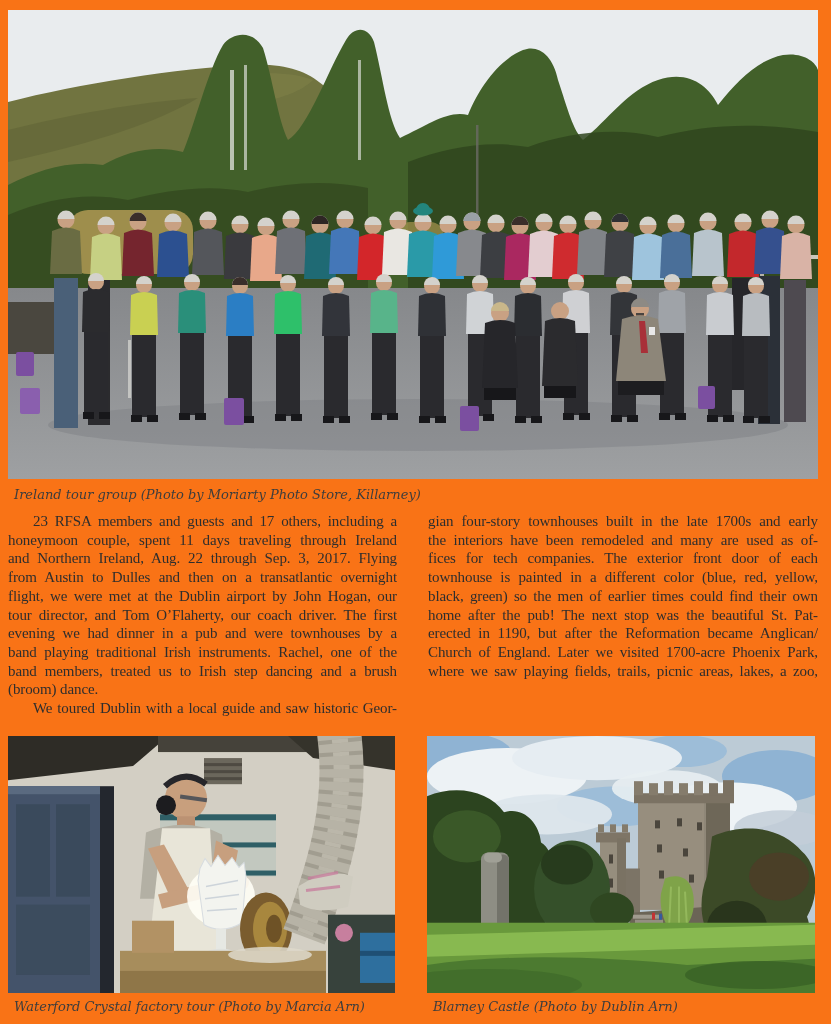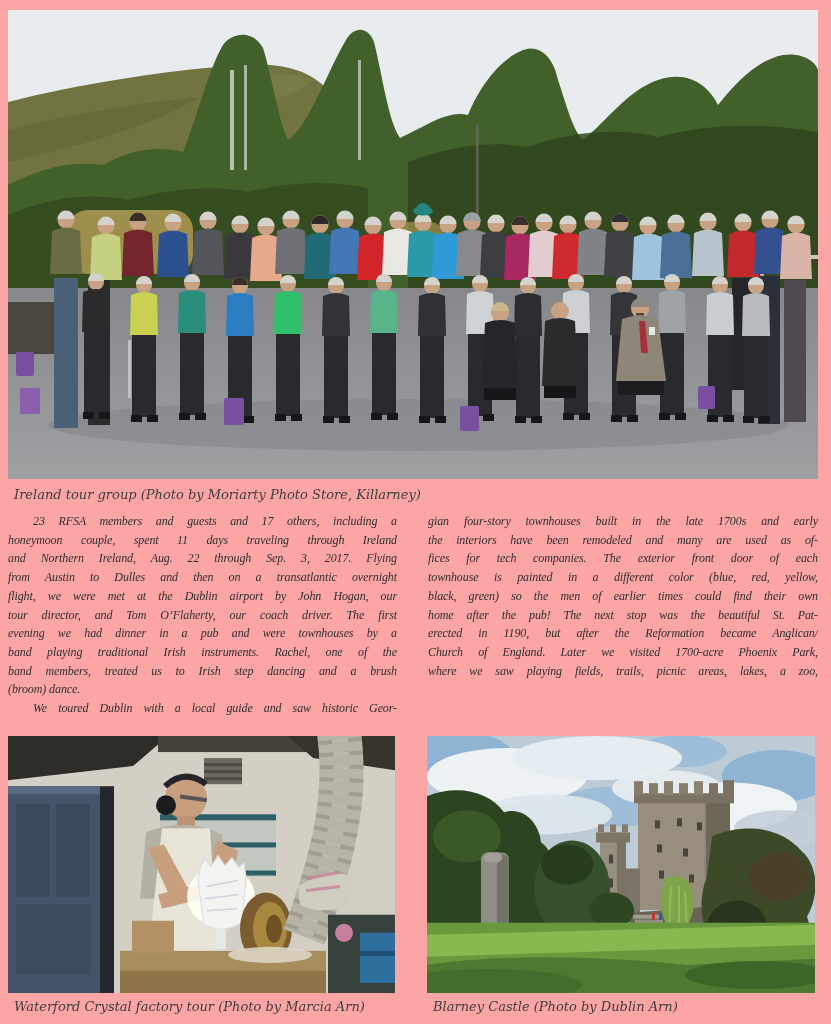--- a/index.html
+++ b/index.html
@@ -1,30 +1,30 @@
 <!DOCTYPE html>
 <html><head>
 <meta charset="utf-8">
 <style>
   html,body{margin:0;padding:0;background:#ffffff;}
-  .page{position:relative;width:831px;height:1024px;background:#fca5a5;overflow:hidden;
+  .page{position:relative;width:831px;height:1024px;background:#f97316;overflow:hidden;
         font-family:"Liberation Serif",serif;}
   figure{margin:0;padding:0;}
   .photo{position:absolute;overflow:hidden;background:#ddd;}
   .photo svg{display:block;width:100%;height:100%;}
   .photo-top{left:8px;top:10px;width:810px;height:469px;}
   .photo-bl{left:8px;top:736px;width:387px;height:257px;}
   .photo-br{left:427px;top:736px;width:388px;height:257px;}
   .caption{position:absolute;font-family:"DejaVu Serif",serif;font-style:italic;
            font-size:13px;color:#3d3d3d;white-space:nowrap;}
   .caption-1{left:14px;top:487px;}
   .caption-2{left:14px;top:999px;}
   .caption-3{left:433px;top:999px;}
   .columns{position:absolute;left:8px;top:512px;width:810px;display:flex;}
-  .col{font-size:12px;line-height:18.7px;color:#2e2e2e;letter-spacing:-0.1px;font-style:italic;}
+  .col{font-size:15px;line-height:18.7px;color:#2e2e2e;letter-spacing:-0.1px;}
   .col-left{width:389px;margin-right:31px;}
   .col-right{width:390px;}
   .tline{text-align:justify;text-align-last:justify;white-space:nowrap;overflow:hidden;}
   .tline-left{text-align-last:left;}
   .para-indent .tline:first-child{text-indent:25px;}
 </style>
 </head>
 <body>
 
 <div class="page">

